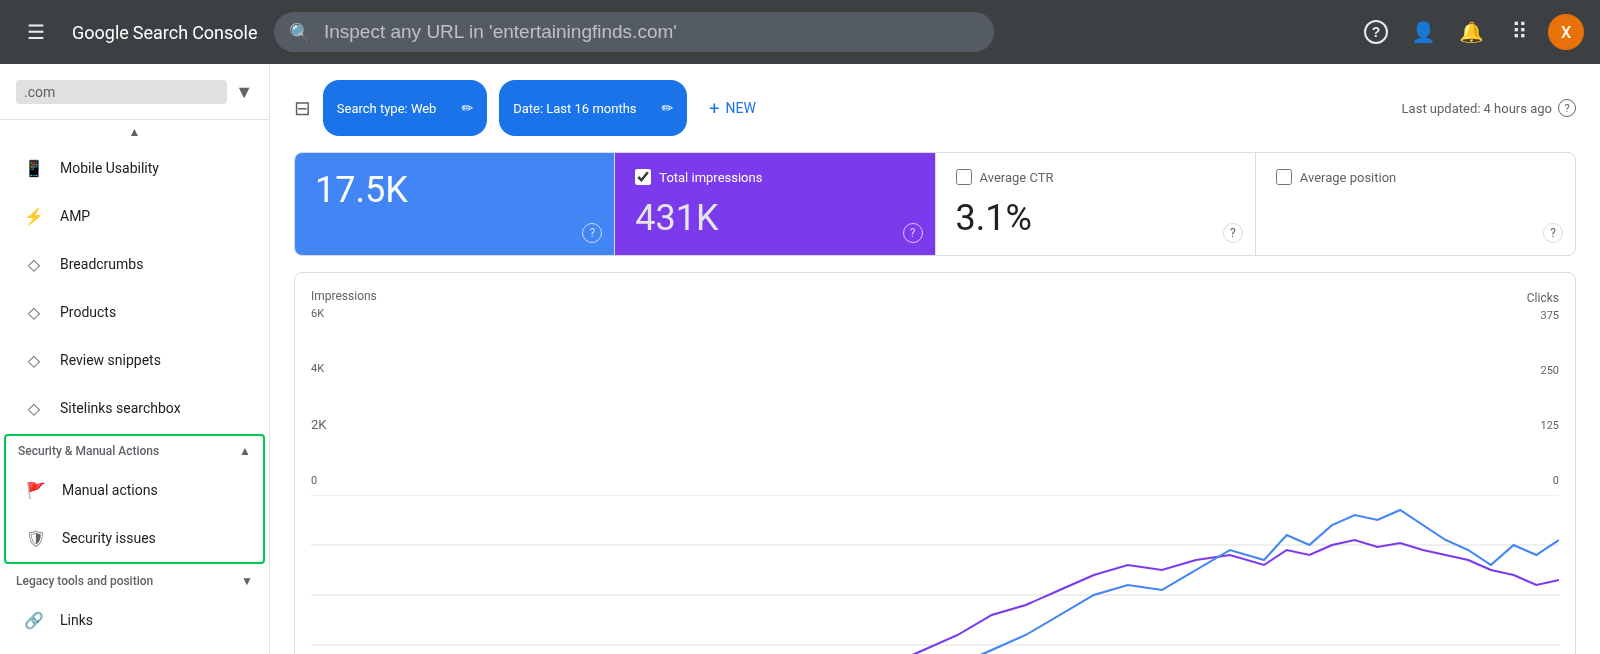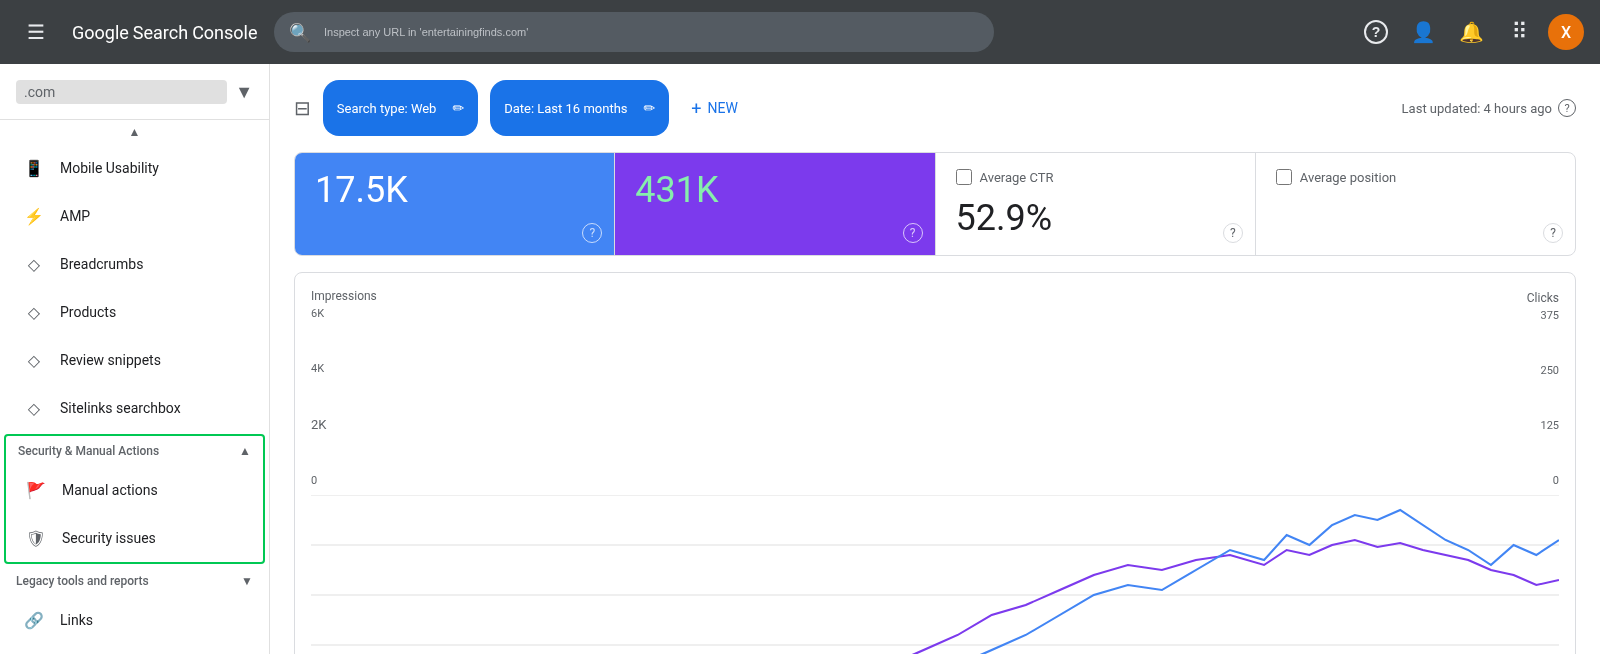--- a/index.html
+++ b/index.html
@@ -28,21 +28,21 @@
       align-items: center;
       padding: 0 16px;
       height: 40px;
       gap: 12px;
     }
     .search-bar input {
       background: transparent;
       border: none;
       outline: none;
       color: #fde047;
-      font-size: 11px;
+      font-size: 19px;
       flex: 1;
     }
     .search-bar input::placeholder { color: #bdc1c6; }
 
     .header-icons {
       display: flex;
       align-items: center;
       gap: 8px;
       margin-left: auto;
     }
@@ -189,21 +189,21 @@
     .filter-bar {
       display: flex;
       align-items: center;
       padding: 16px 24px;
       gap: 12px;
     }
     .filter-icon { color: #5f6368; font-size: 20px; cursor: pointer; }
     .filter-chip {
       display: flex;
       align-items: center;
-      gap: 16px;
+      gap: 25px;
       background: #1a73e8;
       color: #fff;
       border-radius: 16px;
       padding: 20px 14px;
       font-size: 13px;
       cursor: pointer;
     }
     .filter-chip .edit-icon { font-size: 14px; }
     .new-btn {
       display: flex;
@@ -251,21 +251,21 @@
     }
     .metric-card.active-blue .metric-label { color: #fff; }
     .metric-card.active-purple .metric-label { color: #fff; }
     .metric-label input[type="checkbox"] { width: 16px; height: 16px; }
     .metric-value {
       font-size: 36px;
       font-weight: 400;
       color: #202124;
     }
     .metric-card.active-blue .metric-value { color: #fff; }
-    .metric-card.active-purple .metric-value { color: #86efac; }
+    .metric-card.active-purple .metric-value { color: #e5e5e5; }
     .metric-help {
       position: absolute;
       bottom: 12px;
       right: 12px;
       color: #5f6368;
       font-size: 16px;
       cursor: pointer;
     }
     .metric-card.active-blue .metric-help { color: rgba(255,255,255,0.7); }
     .metric-card.active-purple .metric-help { color: rgba(255,255,255,0.7); }
@@ -378,21 +378,21 @@
         <span class="item-icon">🚩</span>
         <span>Manual actions</span>
       </div>
       <div class="sidebar-item">
         <span class="item-icon">🛡</span>
         <span>Security issues</span>
       </div>
     </div>
 
     <div class="sidebar-section-header">
-      <span>Legacy tools and reports</span>
+      <span>Legacy tools and position</span>
       <span>▼</span>
     </div>
 
     <div class="sidebar-item">
       <span class="item-icon">🔗</span>
       <span>Links</span>
     </div>
 
   </div>
 
@@ -420,30 +420,34 @@
     </div>
 
     <div class="metrics-row">
 
       <div class="metric-card active-blue">
         <div class="metric-value">17.5K</div>
         <span class="metric-help" style="border:1px solid rgba(255,255,255,0.7); border-radius:50%; width:20px; height:20px; display:flex; align-items:center; justify-content:center; font-size:12px;">?</span>
       </div>
 
       <div class="metric-card active-purple">
+        <div class="metric-label">
+          <input type="checkbox" checked="" style="accent-color: rgb(255, 255, 255);">
+          <span>Total impressions</span>
+        </div>
         <div class="metric-value">431K</div>
         <span class="metric-help" style="border:1px solid rgba(255,255,255,0.7); border-radius:50%; width:20px; height:20px; display:flex; align-items:center; justify-content:center; font-size:12px;">?</span>
       </div>
 
       <div class="metric-card">
         <div class="metric-label" style="color:#5f6368;">
           <input type="checkbox" style="">
           <span>Average CTR</span>
         </div>
-        <div class="metric-value">52.9%</div>
+        <div class="metric-value">3.1%</div>
         <span class="metric-help" style="border:1px solid #dadce0; border-radius:50%; width:20px; height:20px; display:flex; align-items:center; justify-content:center; font-size:12px; color:#5f6368; position:absolute; bottom:12px; right:12px;">?</span>
       </div>
 
       <div class="metric-card">
         <div class="metric-label" style="color:#5f6368;">
           <input type="checkbox" style="">
           <span>Average position</span>
         </div>
         <span class="metric-help" style="border:1px solid #dadce0; border-radius:50%; width:20px; height:20px; display:flex; align-items:center; justify-content:center; font-size:12px; color:#5f6368; position:absolute; bottom:12px; right:12px;">?</span>
       </div>

